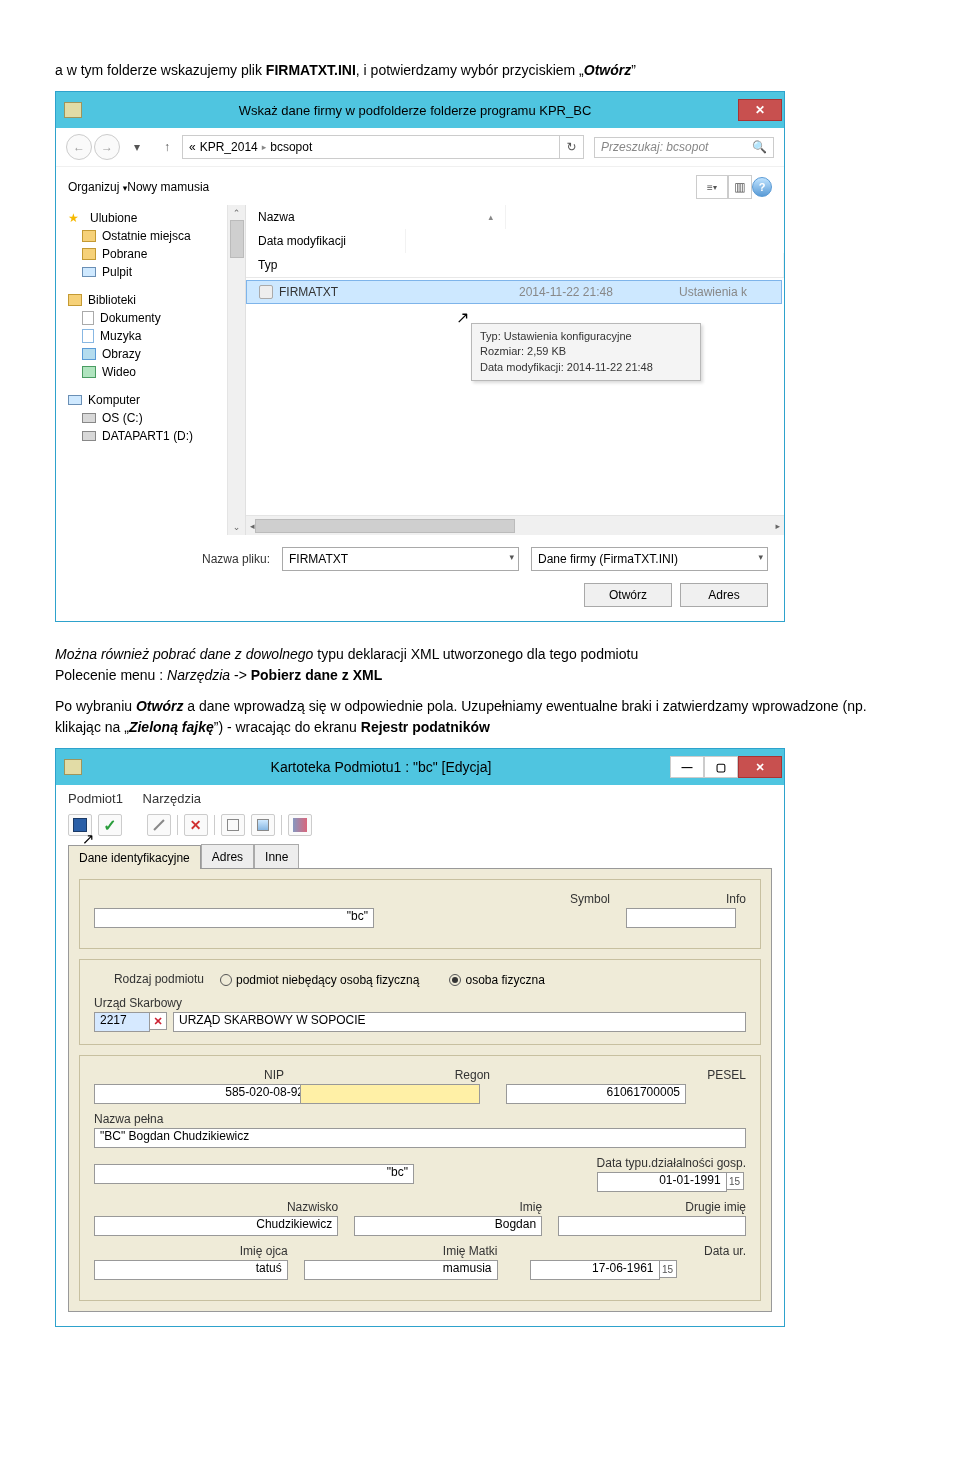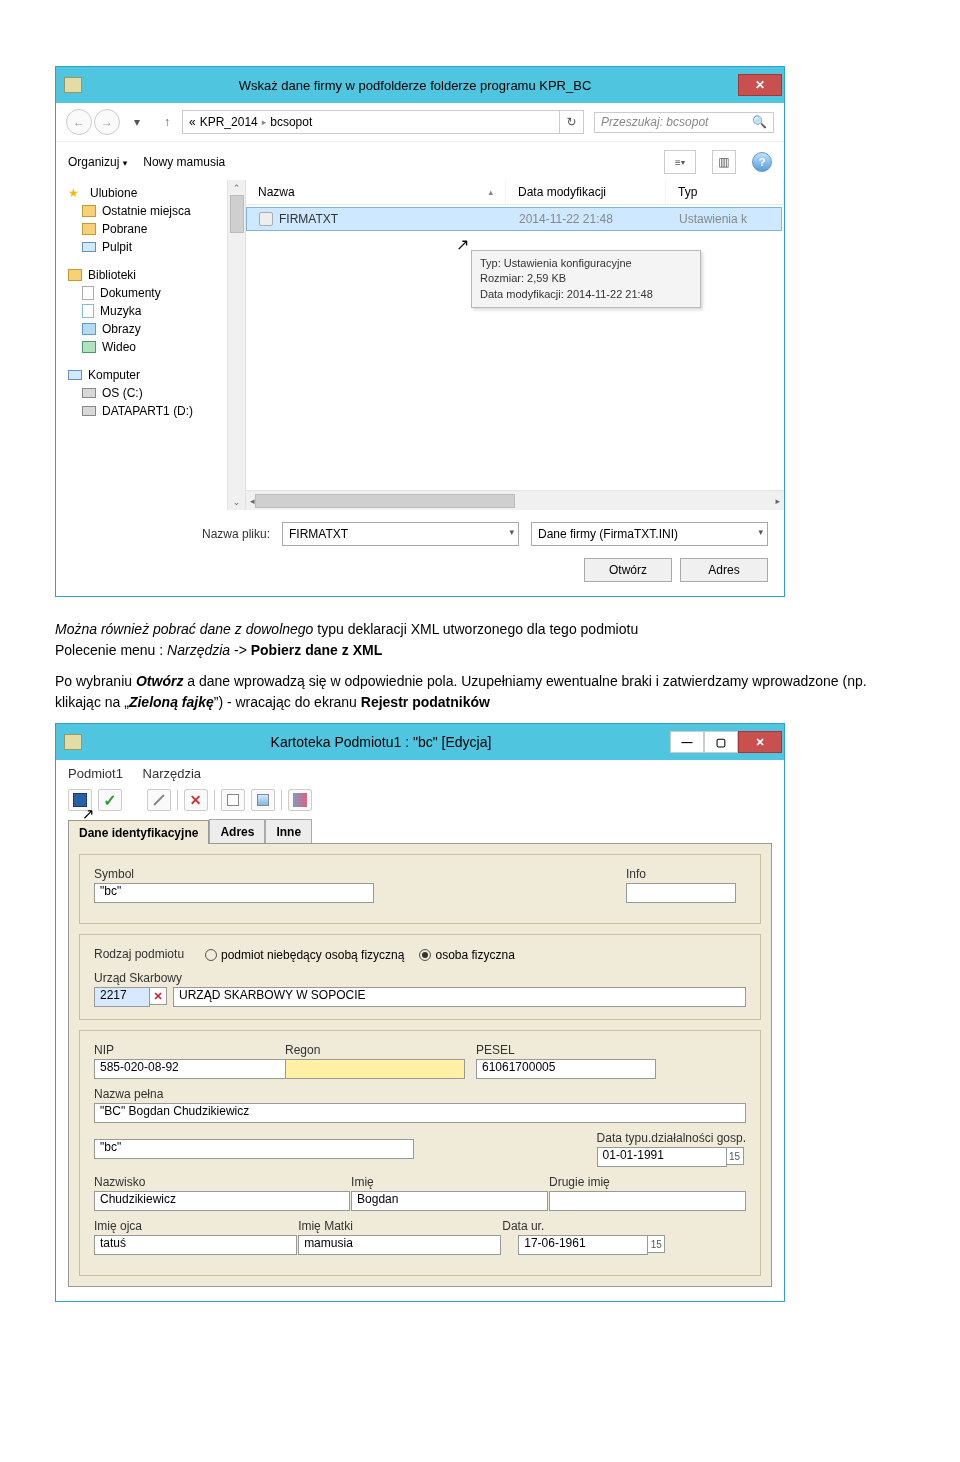--- a/index.html
+++ b/index.html
@@ -19,21 +19,21 @@
 
   .navrow { display: flex; align-items: center; padding: 6px 10px; border-bottom: 1px solid #f0f0f0; }
   .navbtn { width: 26px; height: 26px; border: 1px solid #ccc; border-radius: 50%; margin-right: 2px; display: flex; align-items: center; justify-content: center; color: #999; background: #fafafa; }
   .uparrow { width: 22px; height: 22px; display: flex; align-items: center; justify-content: center; color: #555; margin: 0 4px; }
   .crumbbar { flex: 1; height: 24px; border: 1px solid #ccc; background: #fff; display: flex; align-items: center; padding: 0 6px; gap: 4px; font-size: 12px; }
   .chev { color: #888; font-size: 9px; }
   .refresh { width: 24px; height: 24px; border: 1px solid #ccc; border-left: none; display: flex; align-items: center; justify-content: center; color: #555; }
   .searchbox { width: 180px; height: 21px; border: 1px solid #ccc; margin-left: 10px; display: flex; align-items: center; padding: 0 6px; color: #888; font-style: italic; justify-content: space-between; }
   .searchbox span:last-child { color: #666; font-style: normal; }
 
-  .toolbar2 { display: flex; align-items: center; padding: 8px 12px 6px; gap: 16px; font-size: 12px; }
+  .toolbar2 { display: flex; align-items: center; padding: 8px 12px 6px; font-size: 12px; }
   .toolbar2 .sp { flex: 1; }
   .viewicon { width: 32px; height: 24px; border: 1px solid #ccc; display: flex; align-items: center; justify-content: center; color: #555; font-size: 10px; }
   .previewicon { width: 24px; height: 24px; border: 1px solid #ccc; display: flex; align-items: center; justify-content: center; color: #555; }
   .helpicon { width: 20px; height: 20px; border: 1px solid #5a9bd6; border-radius: 50%; background: linear-gradient(#bfe3ff,#5a9bd6); color: #fff; display: flex; align-items: center; justify-content: center; font-weight: bold; font-size: 11px; }
 
   .filebody { display: flex; height: 330px; }
   .treepane { width: 190px; border-right: 1px solid #e0e0e0; background: #fff; overflow: hidden; display: flex; }
   .treescroll { width: 18px; background: #f0f0f0; border-left: 1px solid #e4e4e4; display: flex; flex-direction: column; align-items: center; justify-content: space-between; padding: 3px 0; }
   .treescroll .arr { font-size: 9px; color: #666; }
   .scrollthumb { width: 14px; height: 38px; background: #cfcfcf; border: 1px solid #bbb; margin-top: 2px; }
@@ -45,21 +45,21 @@
   .star { color: #f6b900; }
   .folder { width:14px;height:12px;background:#f6d178;border:1px solid #c49a33;display:inline-block; }
   .monitor { width:14px;height:10px;background:#cfe9ff;border:1px solid #6a8fb5;display:inline-block; }
   .disk { width:14px;height:10px;background:#d8d8d8;border:1px solid #888;display:inline-block; }
   .page-ico { width:12px;height:14px;background:#fff;border:1px solid #aaa;display:inline-block; }
   .note-ico { width:12px;height:14px;background:#fff;border:1px solid #88b7e2;display:inline-block; }
   .pic-ico { width:14px;height:12px;background:#b4dcee;border:1px solid #5a9bd6;display:inline-block; }
   .vid-ico { width:14px;height:12px;background:#b0e4bf;border:1px solid #4a9c62;display:inline-block; }
 
   .listpane { flex: 1; display: flex; flex-direction: column; }
-  .listhdr { display: flex; background: #fff; border-bottom: 1px solid #e8e8e8; font-size: 12px; }
+  .listhdr { display: flex; background: #fff; border-bottom: 1px solid #e8e8e8; font-size: 12px; flex-direction: column; }
   .listhdr .col { padding: 5px 12px; border-right: 1px solid #f2f2f2; display:flex; align-items:center; gap:6px; }
   .listrow { display: flex; align-items: center; background: #cde8ff; height: 24px; font-size: 12px; color: #333; border: 1px solid #7eb4ea; margin: 2px 2px 0 0; }
   .listrow .cell { padding: 0 12px; display: flex; align-items: center; gap: 6px; }
   .gearico { width:14px;height:14px;background:#eee;border:1px solid #aaa;display:inline-block;border-radius:2px; }
   .cursor { position: relative; left: 0; top: 0; font-size: 16px; color:#000; }
   .tooltip { position: absolute; left: 430px; top: 152px; width: 230px; background: #f4f4f4; border: 1px solid #b8b8b8; padding: 5px 8px; font-size: 11px; line-height: 1.4; color: #333; box-shadow: 2px 2px 3px rgba(0,0,0,0.15); }
   .listarea { position: relative; flex:1; }
   .hscroll { height: 20px; background: #f0f0f0; display: flex; align-items: center; justify-content: space-between; padding: 0 4px; border-top: 1px solid #e4e4e4; }
   .hscroll .arr { font-size: 9px; color: #666; }
   .hthumb { height:14px;width:260px;background:#cfcfcf;border:1px solid #bbb; }
@@ -82,41 +82,44 @@
   .menubar { padding: 6px 12px 4px 12px; font-size: 13px; color: #333; }
   .menubar span { margin-right: 16px; }
   .tbar { display: flex; align-items: center; gap: 6px; padding: 4px 12px 8px 12px; }
   .ticonsq { width:24px;height:22px;border:1px solid #ccc;background:#fafafa;display:flex;align-items:center;justify-content:center;border-radius:2px; }
   .floppy { width:14px;height:14px;background:#2a5fa7;border:1px solid #1a3a66; }
   .check { color:#2a9d3c;font-weight:bold;font-size:16px; }
   .pencil { width:14px;height:2px;background:#888;transform:rotate(-45deg); }
   .redx { color:#d03030;font-weight:bold;font-size:14px; }
   .cursor2 { position:relative;left:-46px;top:14px;font-size:15px;color:#000; }
 
-  .tabs { display: flex; padding: 0 12px; font-weight: bold; }
+  .tabs { display: flex; padding: 0 12px; }
   .tab { padding: 5px 10px 4px; border: 1px solid #aaa; border-bottom: none; background: #ededed; font-size: 12px; margin-right: 0; }
   .tab.active { background:#efebd8; position:relative; top:1px; border-color:#999; }
   .formarea { margin: 0 12px 14px 12px; border: 1px solid #999; background: #efebd8; padding: 0; }
   .fgroup { border: 1px solid #c7c0a0; margin: 10px; padding: 12px 14px 12px 14px; background: #efebd8; }
-  .frow { display: flex; align-items: center; gap: 1px; margin-bottom: 8px; }
+  .frow { display: flex; align-items: center; gap: 16px; margin-bottom: 8px; text-align: right; }
   .flabel { font-size: 12px; color: #333; display:block; margin-bottom: 2px; }
   .finput { height: 20px; border: 1px solid #999; background: #fff; padding: 0 5px; font-size: 12px; }
   .finput.yellow { background: #fff0a6; }
   .finput.sel { background: #d6e9ff; }
   .radio { display:inline-flex;align-items:center;gap:4px;margin-right:14px; }
   .radio .dot { width:12px;height:12px;border:1px solid #555;border-radius:50%;display:inline-flex;align-items:center;justify-content:center; }
   .radio .dot.on::after { content:"";width:6px;height:6px;background:#333;border-radius:50%; }
   .xbox { width:18px;height:18px;border:1px solid #999;background:#fff;display:inline-flex;align-items:center;justify-content:center;color:#c23; font-weight:bold; font-size:11px; margin-left:-1px; }
   .calico { width:18px;height:18px;border:1px solid #999;background:#fff;display:inline-flex;align-items:center;justify-content:center;font-size:10px;color:#555;margin-left:-1px; }
 </style>
 </head>
 <body>
 
 <div class="page">
 
+  <p class="para">
+    <span>a w tym folderze wskazujemy plik </span><span class="bold">FIRMATXT.INI</span><span>, i potwierdzamy wybór przyciskiem „</span><span class="boldit">Otwórz</span><span>”</span>
+  </p>
 
   <div class="dlg">
     <div class="titlebar">
       <span class="ticon"></span>
       <span class="ttxt">Wskaż dane firmy w podfolderze folderze programu KPR_BC</span>
       <span class="closebtn">✕</span>
     </div>
     <div class="navrow">
       <span class="navbtn">←</span>
       <span class="navbtn">→</span>

